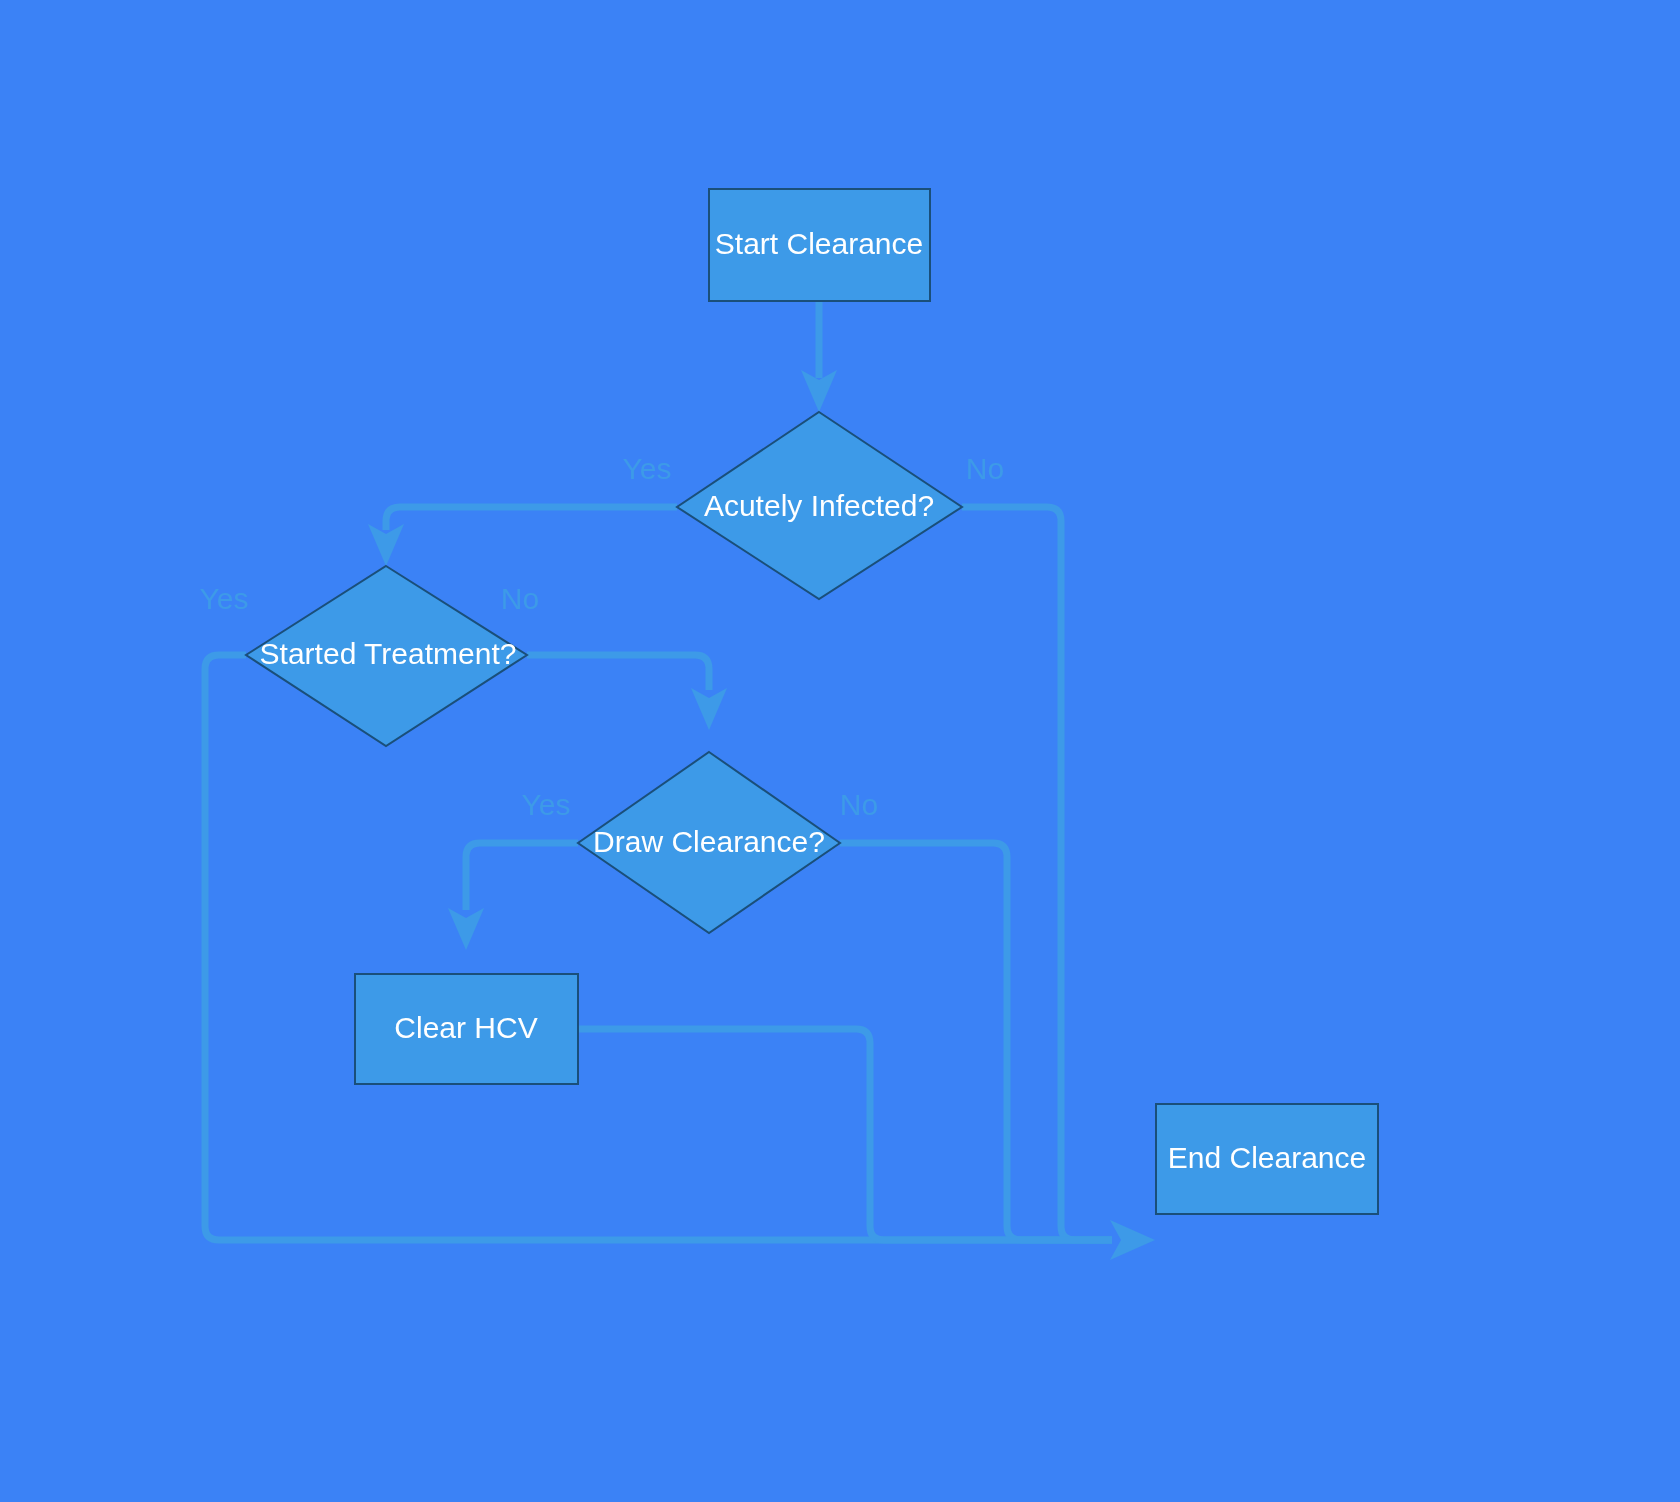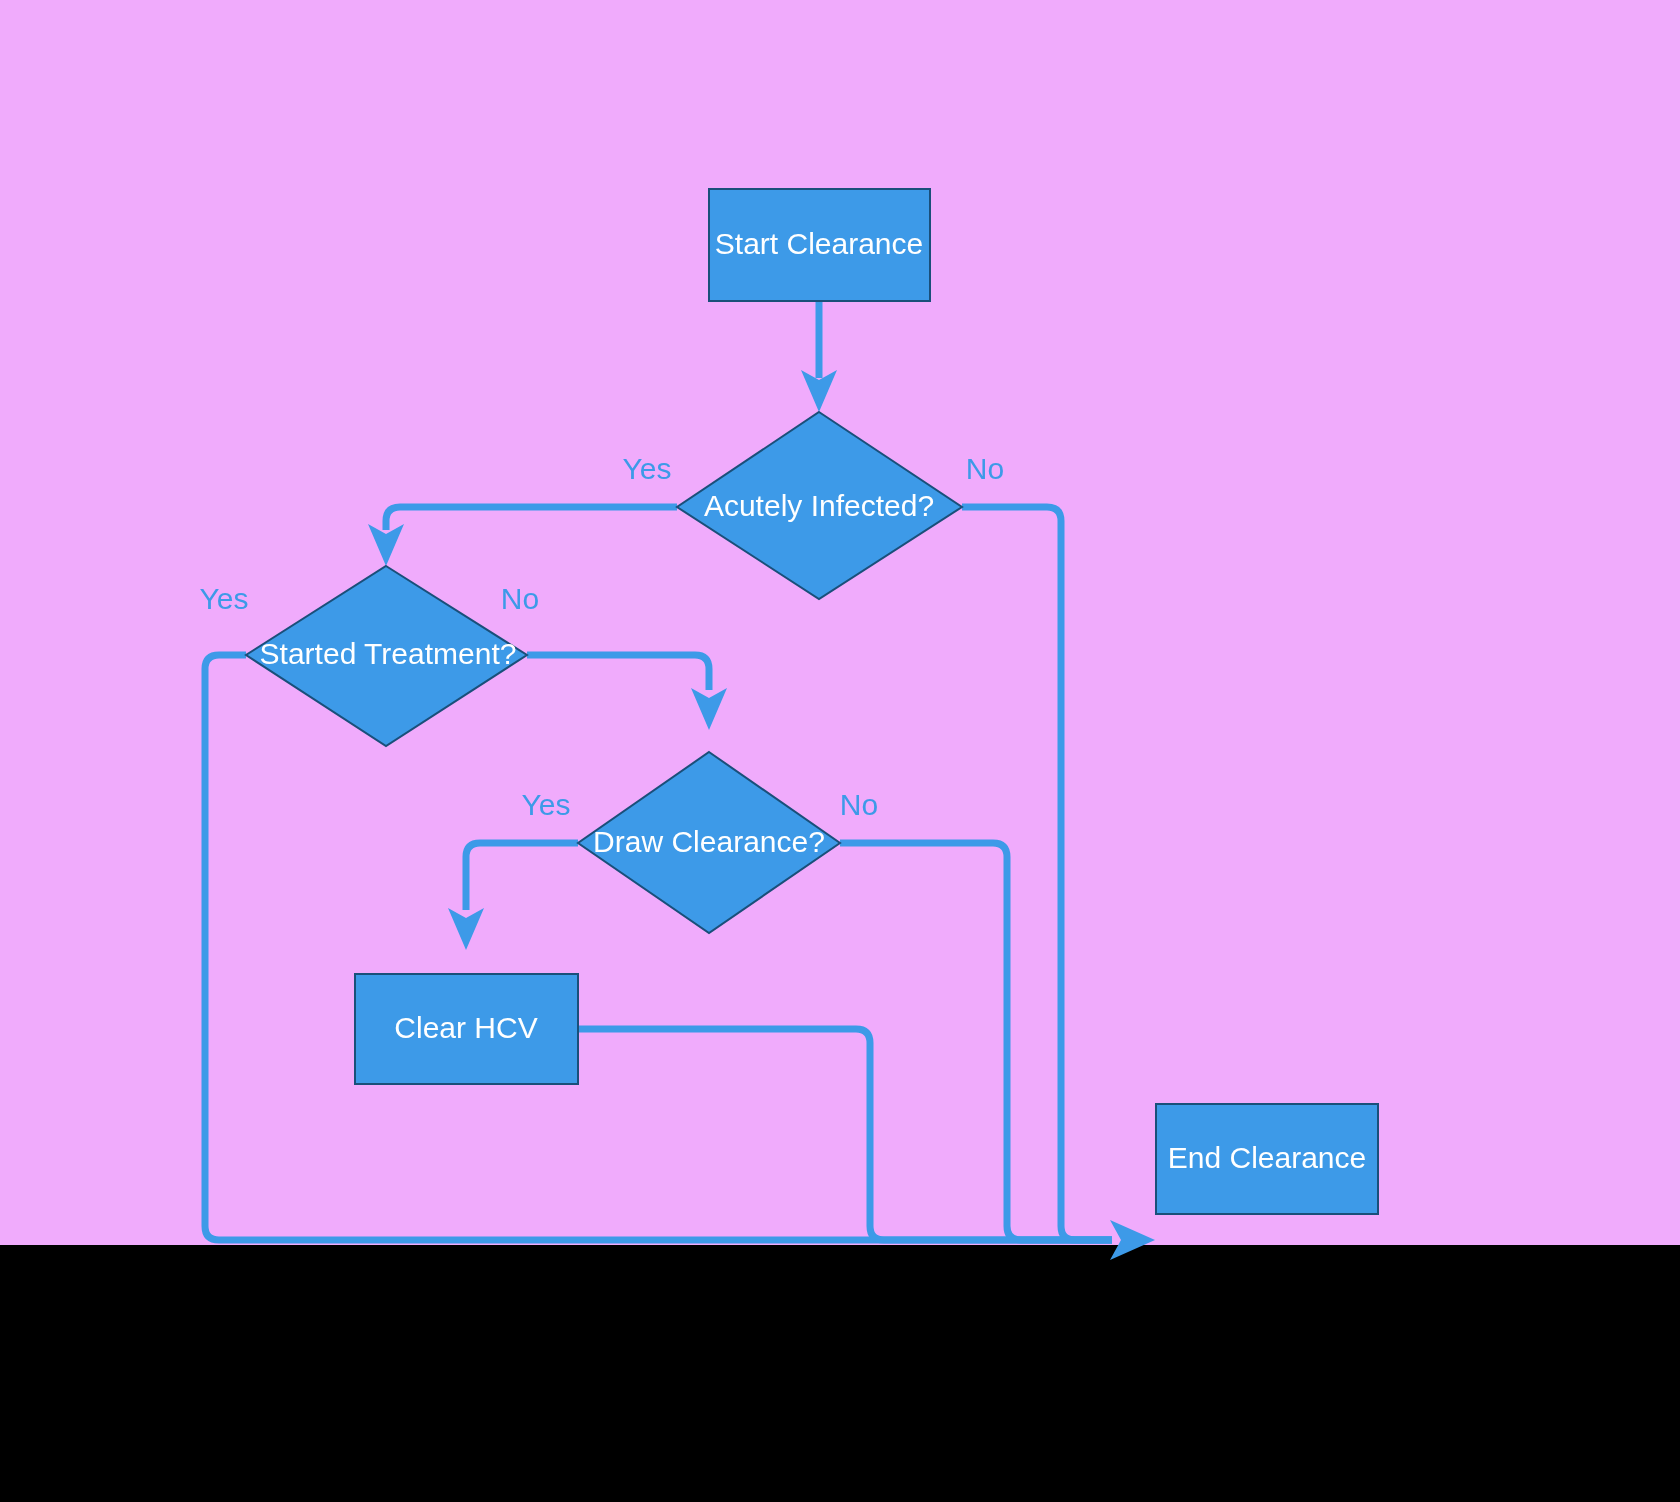--- a/index.html
+++ b/index.html
@@ -9,22 +9,22 @@
   }
   body {
     width: 1680px;
     height: 1502px;
     overflow: hidden;
     font-family: "Liberation Sans", sans-serif;
   }
   #canvas {
     position: relative;
     width: 1680px;
-    height: 1245px;
-    background: #f0abfc;
+    height: 1502px;
+    background: #3b82f6;
   }
   svg.flow {
     position: absolute;
     top: 0;
     left: 0;
     width: 1680px;
     height: 1502px;
   }
   .node-fill   { fill: #3d9ae8; stroke: #1a4f7a; stroke-width: 2; }
   .edge-line   { fill: none; stroke: #3d9ae8; stroke-width: 7; stroke-linecap: butt; stroke-linejoin: round; }

